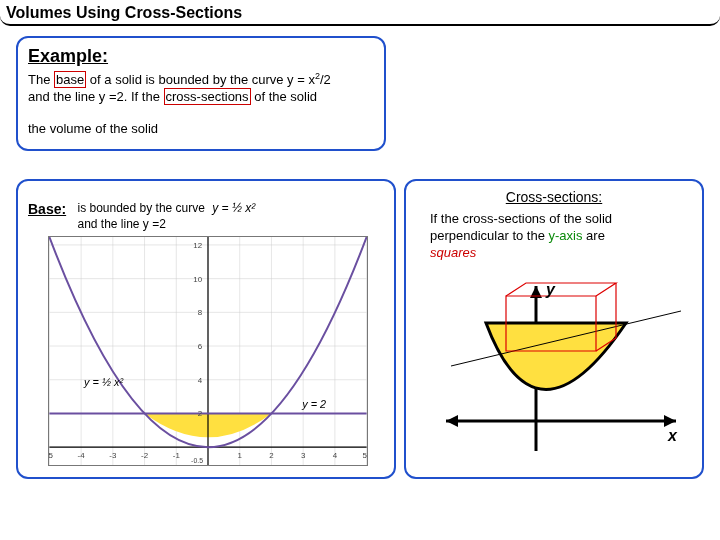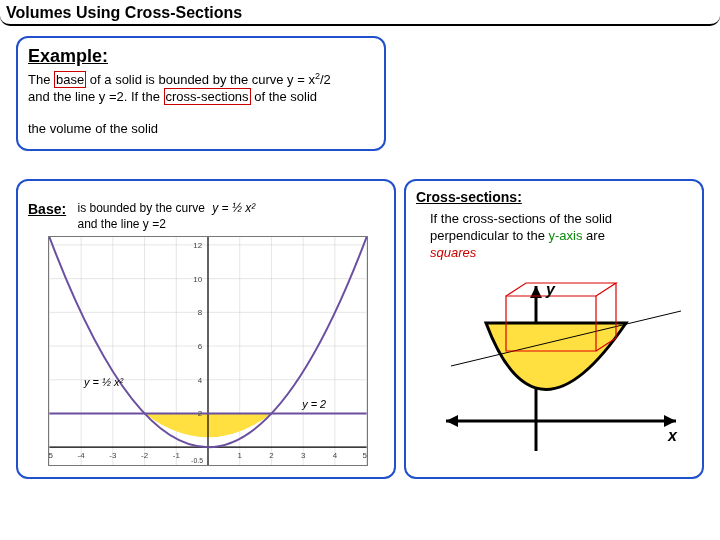--- a/index.html
+++ b/index.html
@@ -49,21 +49,21 @@
   .plot { position: absolute; left: 30px; top: 55px; width: 320px; height: 230px; border: 1px solid #777; background: #fff; }
   .right-panel {
     width: 300px;
     height: 300px;
     border: 2px solid #2050cc;
     border-radius: 12px;
     background: #fff;
     padding: 8px 10px;
     position: relative;
   }
-  .cs-label { font-weight: bold; text-decoration: underline; font-size: 14px; }
+  .cs-label { font-weight: normal; text-decoration: underline; font-size: 14px; text-align: center; }
   .cs-text { margin: 6px 0 0 14px; font-size: 13px; line-height: 1.3; }
   .yaxis-txt { color: #0a8a0a; }
   .squares-txt { color: #c00; font-style: italic; }
   .diagram { position: absolute; left: 40px; top: 100px; width: 240px; height: 180px; }
 </style>
 </head>
 <body>
 
 <div class="title-bar">
   <span>Volumes Using Cross-Sections</span>

